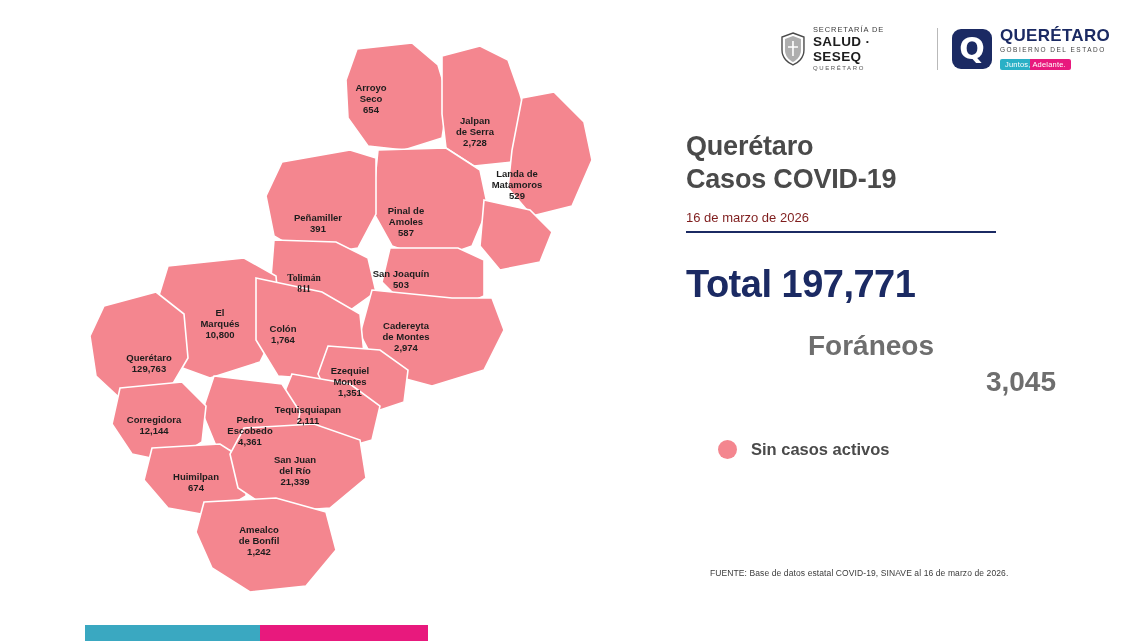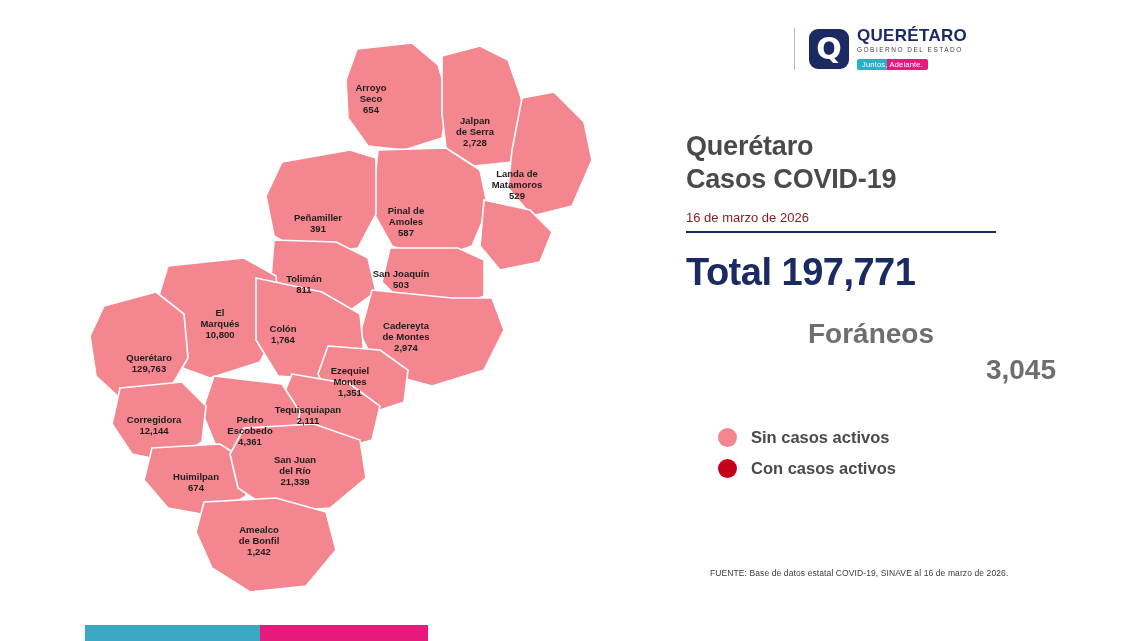--- a/index.html
+++ b/index.html
@@ -122,21 +122,21 @@
     margin-top: 12px;
     width: 310px;
     border-bottom: 2px solid #1b2a63;
     padding-bottom: 5px;
   }
   #date-text {
     font-size: 13px;
     color: #7f1d1d;
   }
   #total-line {
-    margin-top: 18px;
+    margin-top: 30px;
     font-size: 38px;
     font-weight: bold;
     color: #1b2a63;
     letter-spacing: -0.5px;
   }
   #foraneos-label {
     margin-top: 24px;
     font-size: 28px;
     font-weight: bold;
     color: #6e6e6e;
@@ -223,20 +223,32 @@
     white-space: nowrap;
     pointer-events: none;
   }
   .muni-label .val { display: block; }
 </style>
 </head>
 <body>
 
 <div id="logos">
 
+  <div id="seseq-logo">
+    <svg id="seseq-shield" viewBox="0 0 26 34">
+      <path d="M13 1 L24 5 L24 18 C24 26 18 31 13 33 C8 31 2 26 2 18 L2 5 Z" fill="none" stroke="#4a4a4a" stroke-width="1.4"></path>
+      <path d="M13 4 L21 7 L21 18 C21 24 17 28 13 30 C9 28 5 24 5 18 L5 7 Z" fill="#6b6b6b" opacity="0.55"></path>
+      <path d="M13 9 L13 24 M8 15 L18 15" stroke="#ffffff" stroke-width="1.6"></path>
+    </svg>
+    <div id="seseq-text">
+      <div class="l1">SECRETARÍA DE</div>
+      <div class="l2">SALUD · SESEQ</div>
+      <div class="l3">QUERÉTARO</div>
+    </div>
+  </div>
 
   <div id="logo-divider"></div>
 
   <div id="qro-logo">
     <div id="qro-q">Q</div>
     <div id="qro-text">
       <div class="t1">QUERÉTARO</div>
       <div class="t2">GOBIERNO DEL ESTADO</div>
       <div class="t3">Juntos, Adelante.</div>
     </div>
@@ -314,21 +326,21 @@
     <span>Pinal de</span><br>
     <span>Amoles</span>
     <span class="val">587</span>
   </div>
 
   <div class="muni-label" style="left:302px; top:258px; width:78px;">
     <span>San Joaquín</span>
     <span class="val">503</span>
   </div>
 
-  <div class="muni-label" style="left:207px; top:263px; width:74px;">
+  <div class="muni-label" style="left:207px; top:263px; width:74px;font-family:Liberation Serif, serif;">
     <span>Tolimán</span>
     <span class="val">811</span>
   </div>
 
   <div class="muni-label" style="left:306px; top:310px; width:80px;">
     <span>Cadereyta</span><br>
     <span>de Montes</span>
     <span class="val">2,974</span>
   </div>
 
@@ -399,24 +411,20 @@
   <div id="total-line">Total 197,771</div>
 
   <div id="foraneos-label">Foráneos</div>
   <div id="foraneos-value">3,045</div>
 
   <div id="legend">
     <div class="legend-row">
       <span class="legend-dot" style="background:#f4868f;"></span>
       <span class="legend-label">Sin casos activos</span>
     </div>
-    <div class="legend-row">
-      <span class="legend-dot" style="background:#c4001a;"></span>
-      <span class="legend-label">Con casos activos</span>
-    </div>
   </div>
 </div>
 
 <div id="source-note">FUENTE: Base de datos estatal COVID-19,  SINAVE al 16 de marzo de 2026.</div>
 
 <div id="bottom-bar">
   <div id="bar-teal"></div>
   <div id="bar-pink"></div>
   <div id="bar-white"></div>
 </div>

